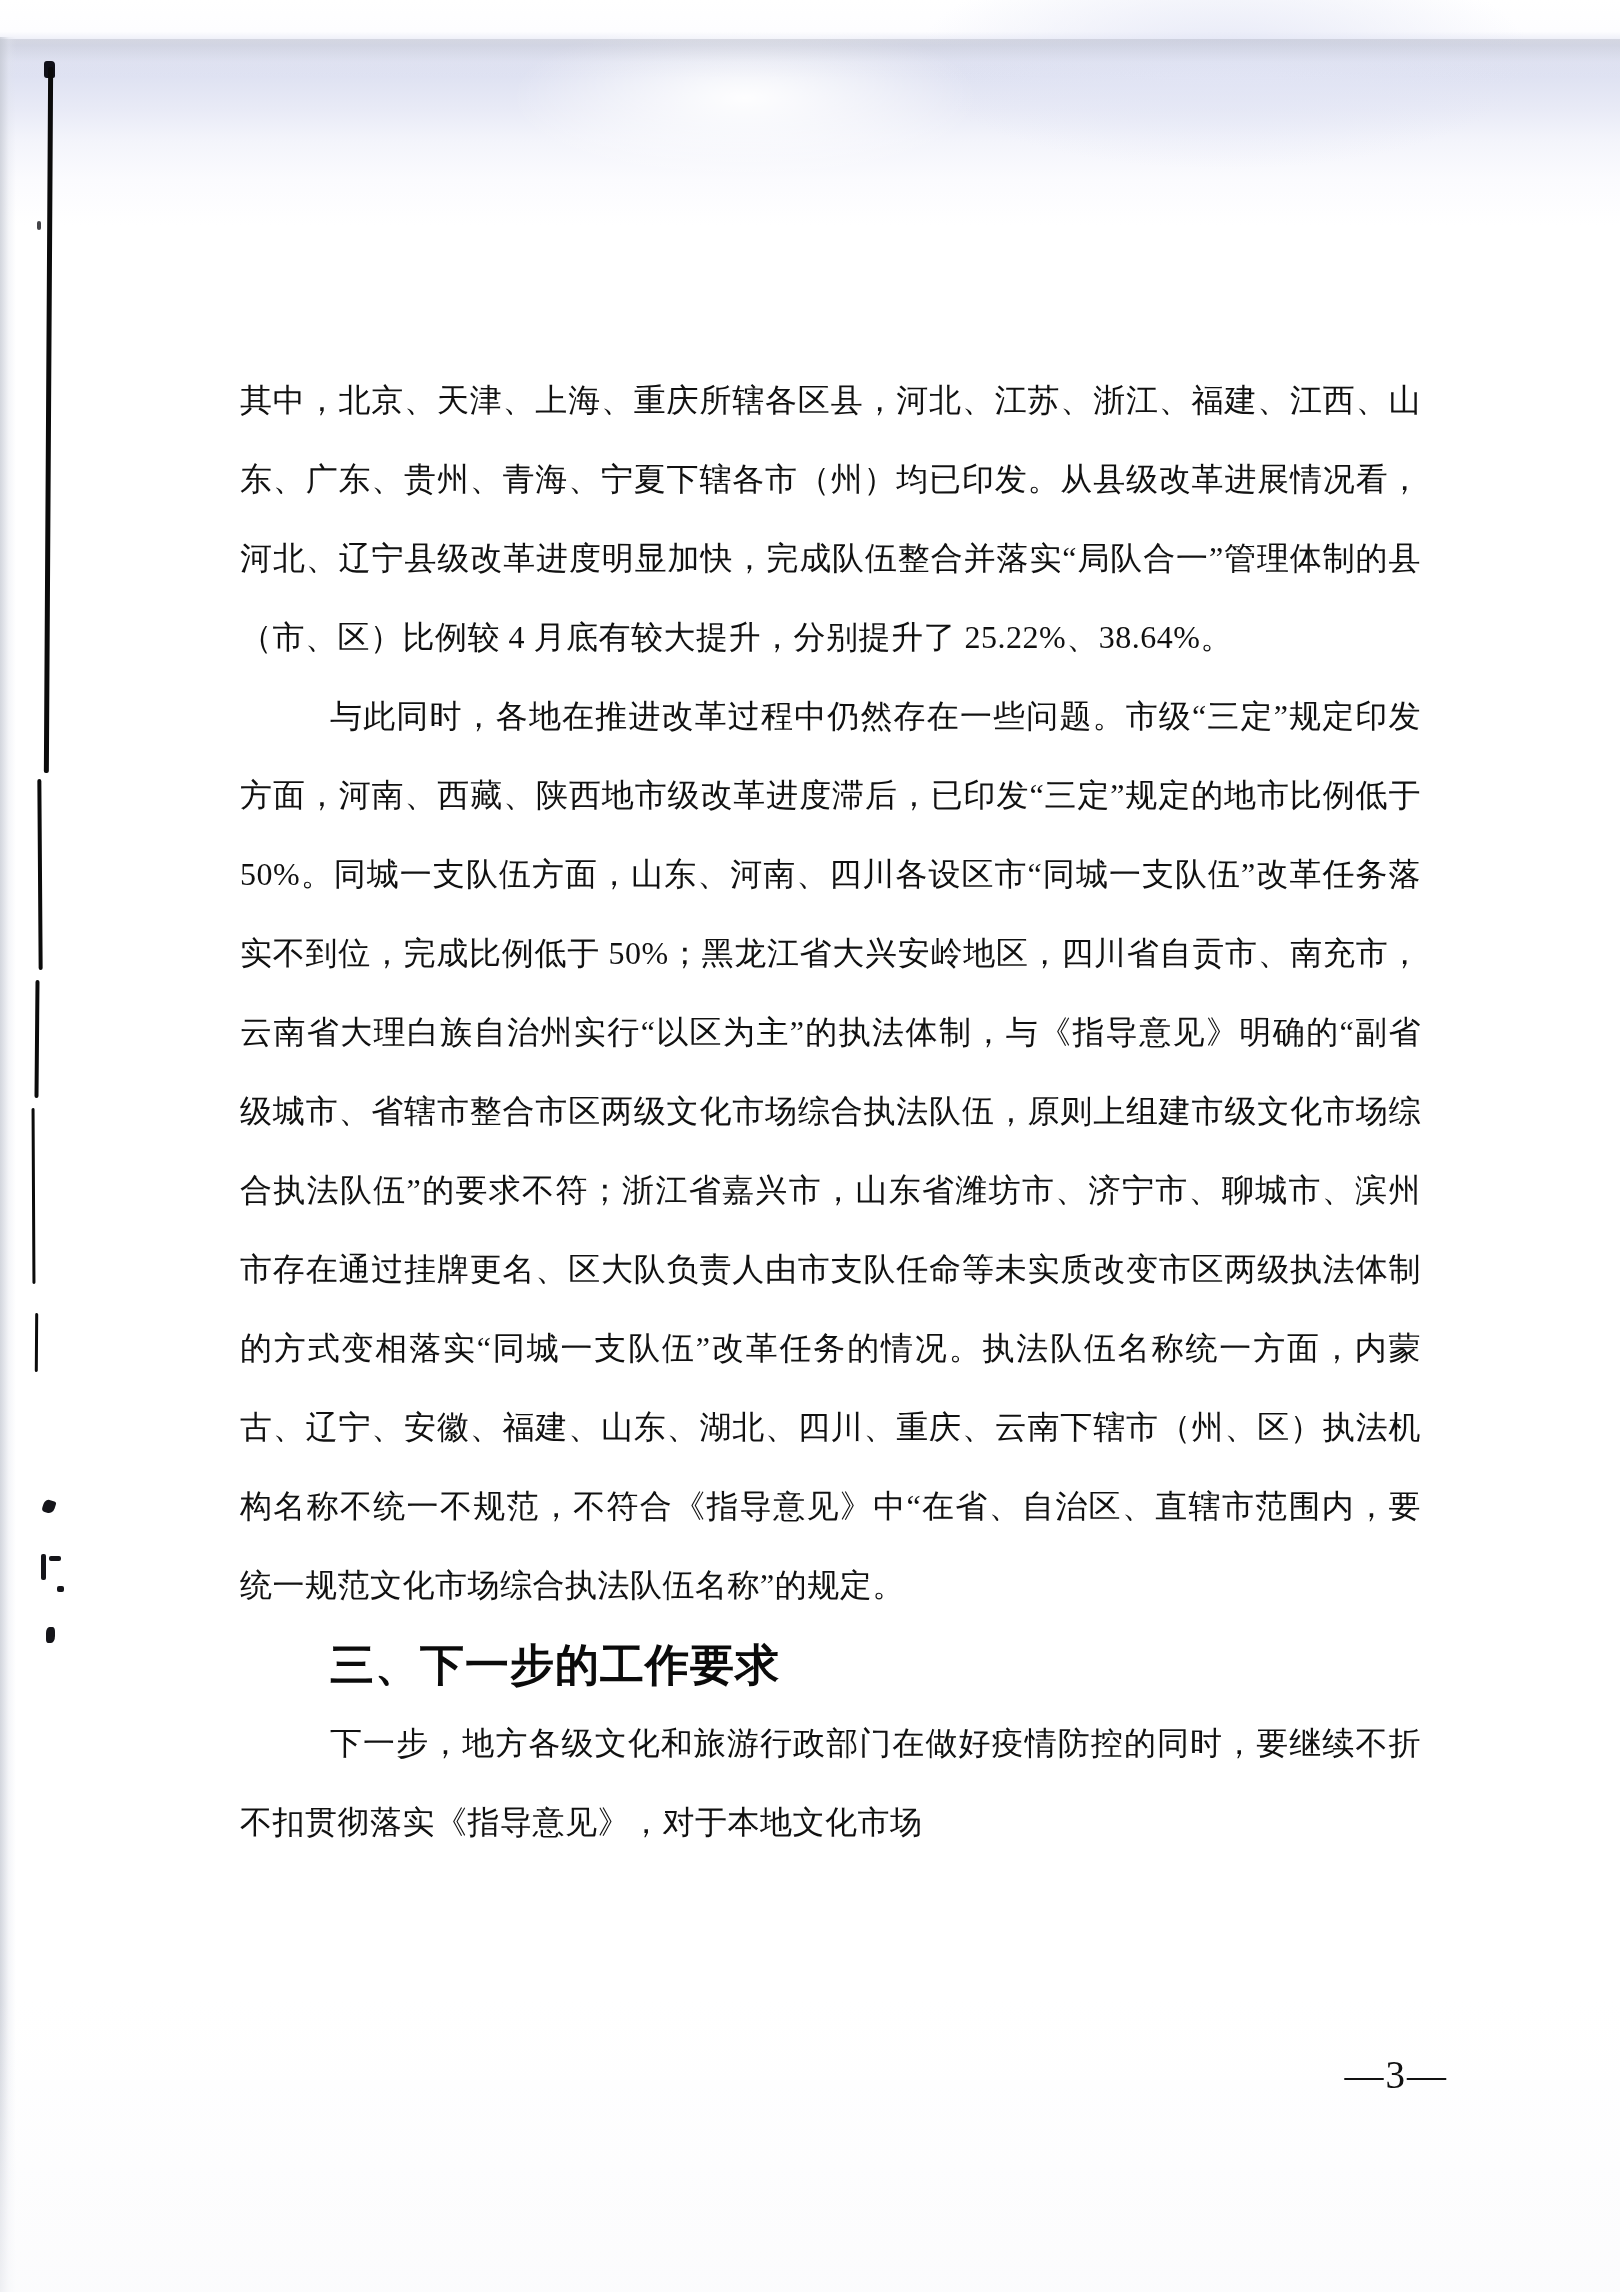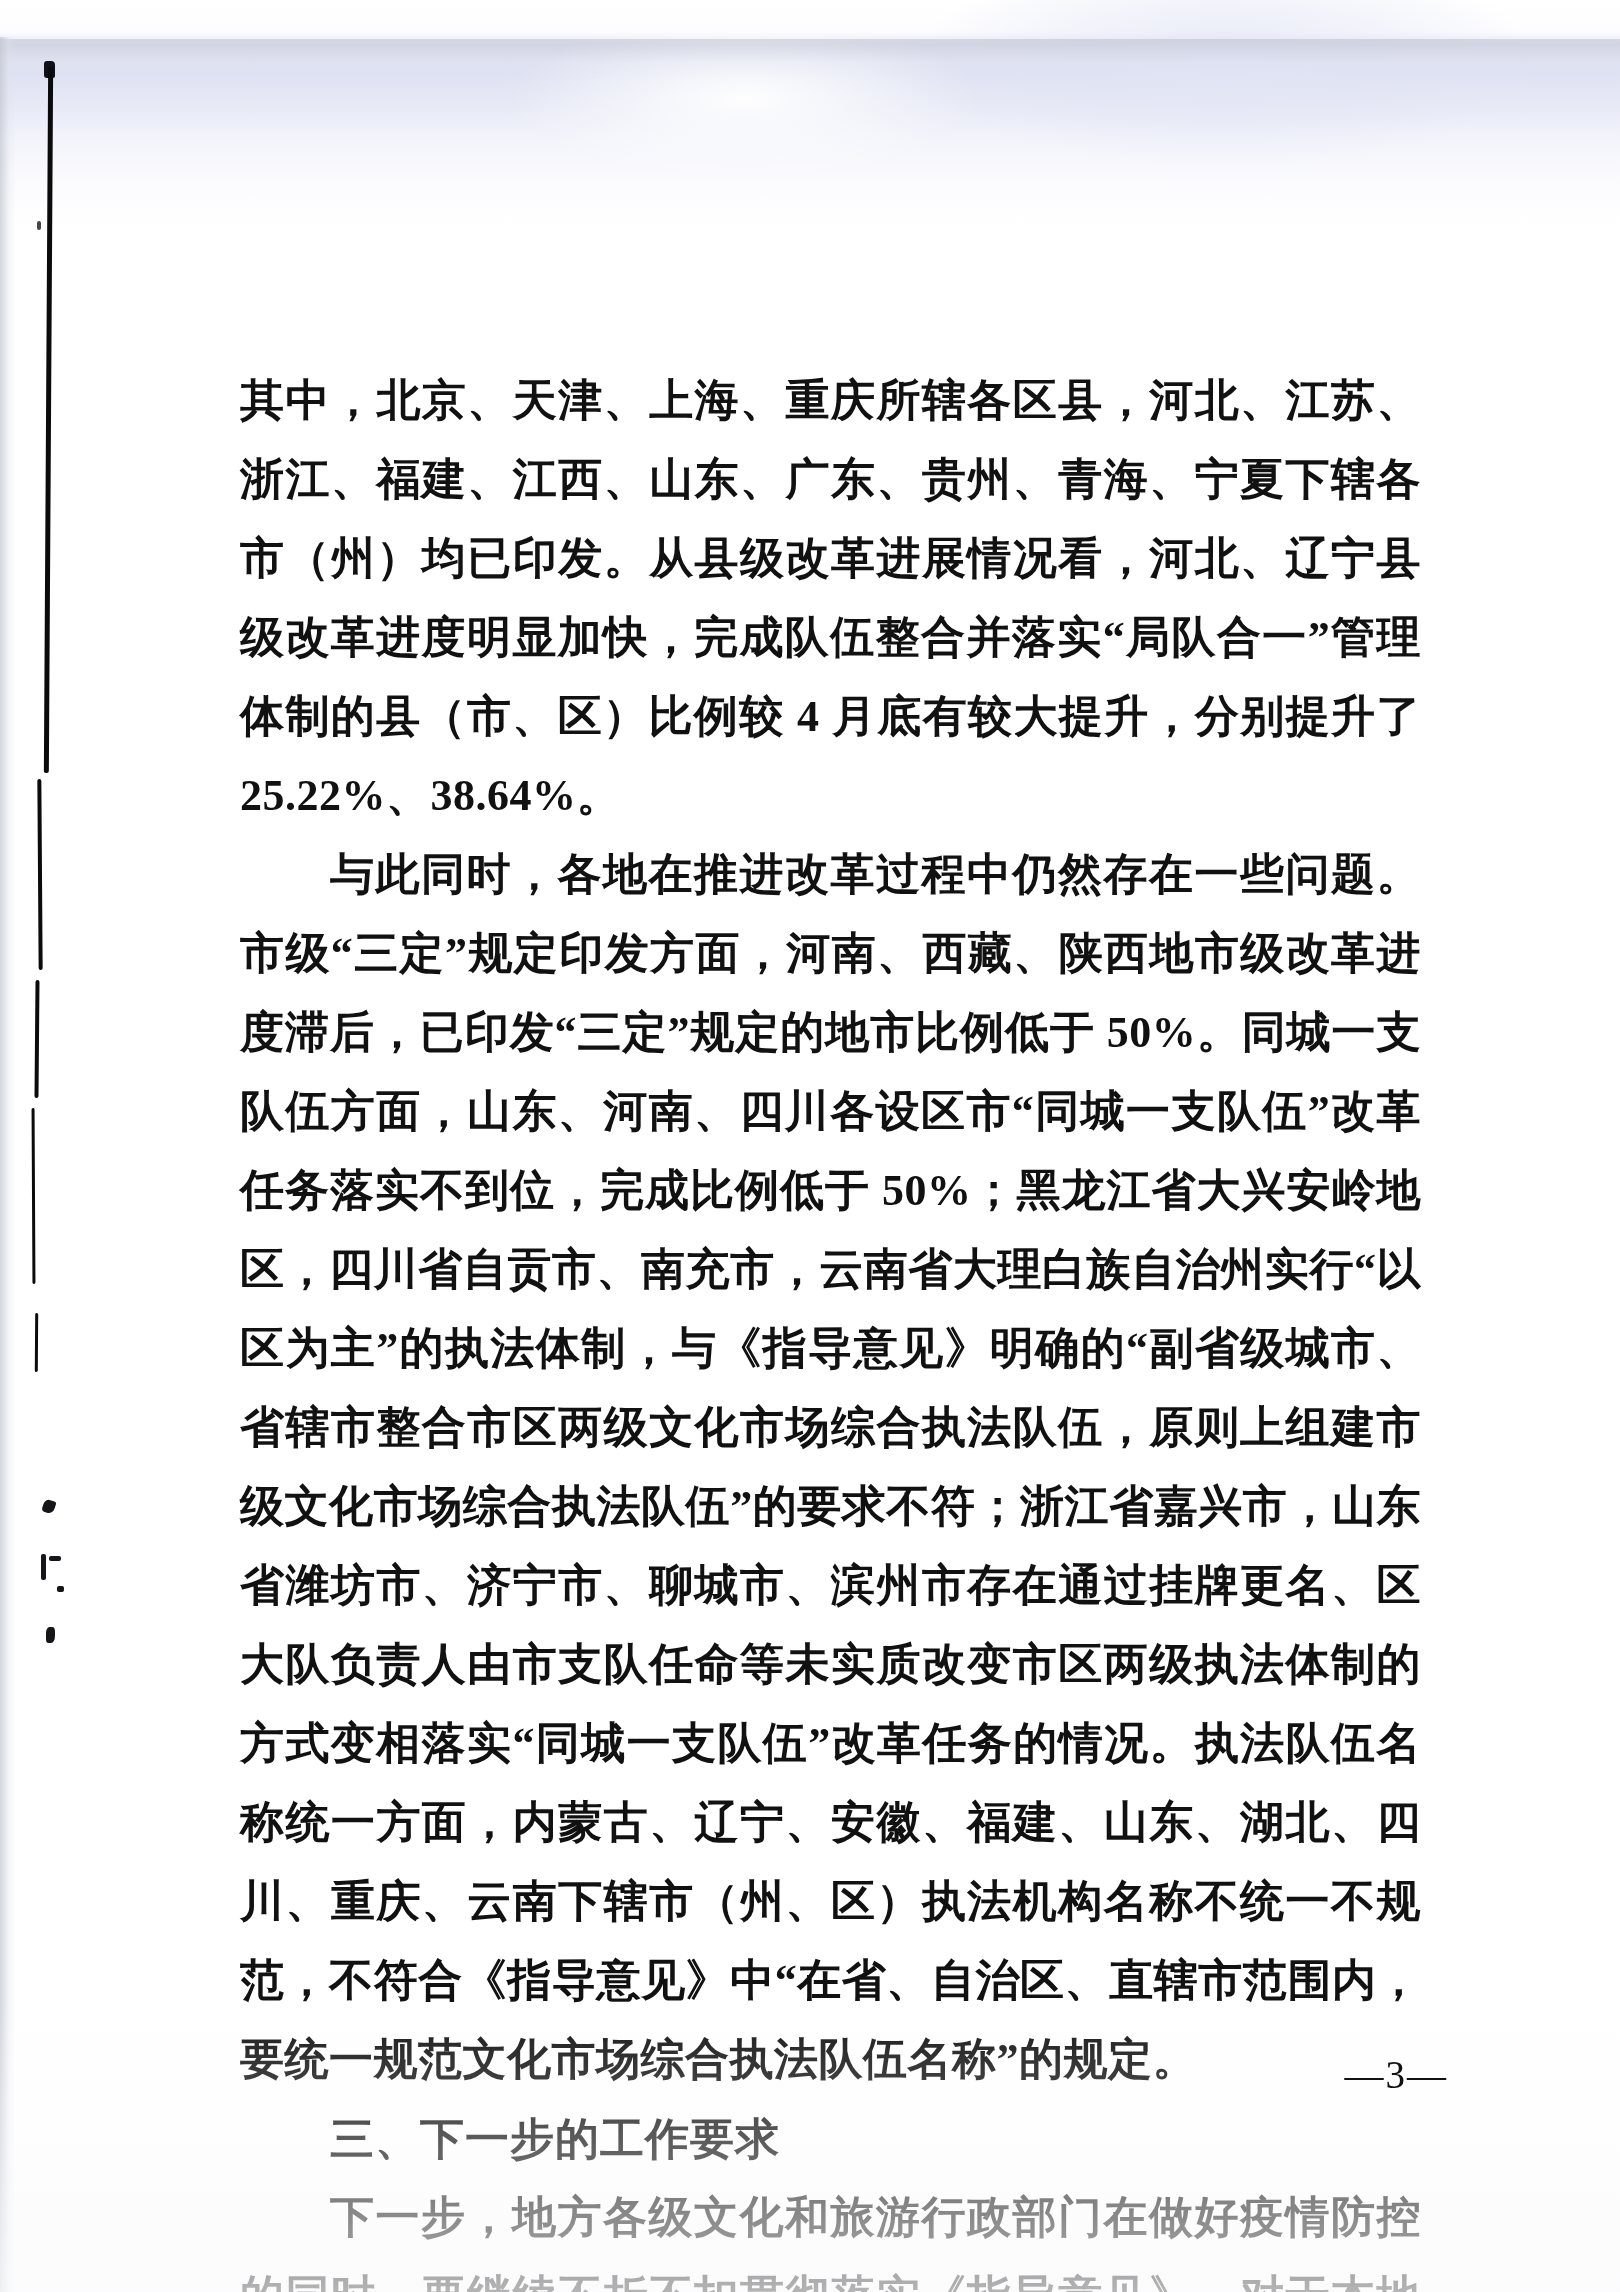--- a/index.html
+++ b/index.html
@@ -124,28 +124,28 @@
   
   .doc-body {
     position: absolute;
     left: 240px;
     top: 361px;
     width: 1181px;
   }
 
   .para {
     margin: 0 0 0 0;
-    font-size: 44px;
+    font-size: 32px;
     line-height: 79px;
     color: #111111;
     text-align: justify;
     text-justify: inter-ideograph;
     letter-spacing: 0.5px;
     font-family: "Liberation Serif", "DejaVu Serif", serif;
-    font-weight: 700;
+    font-weight: 400;
   }
 
   .para.indent {
     text-indent: 90px;
   }
 
   .section-heading {
     margin: 0;
     font-size: 44px;
     line-height: 79px;

